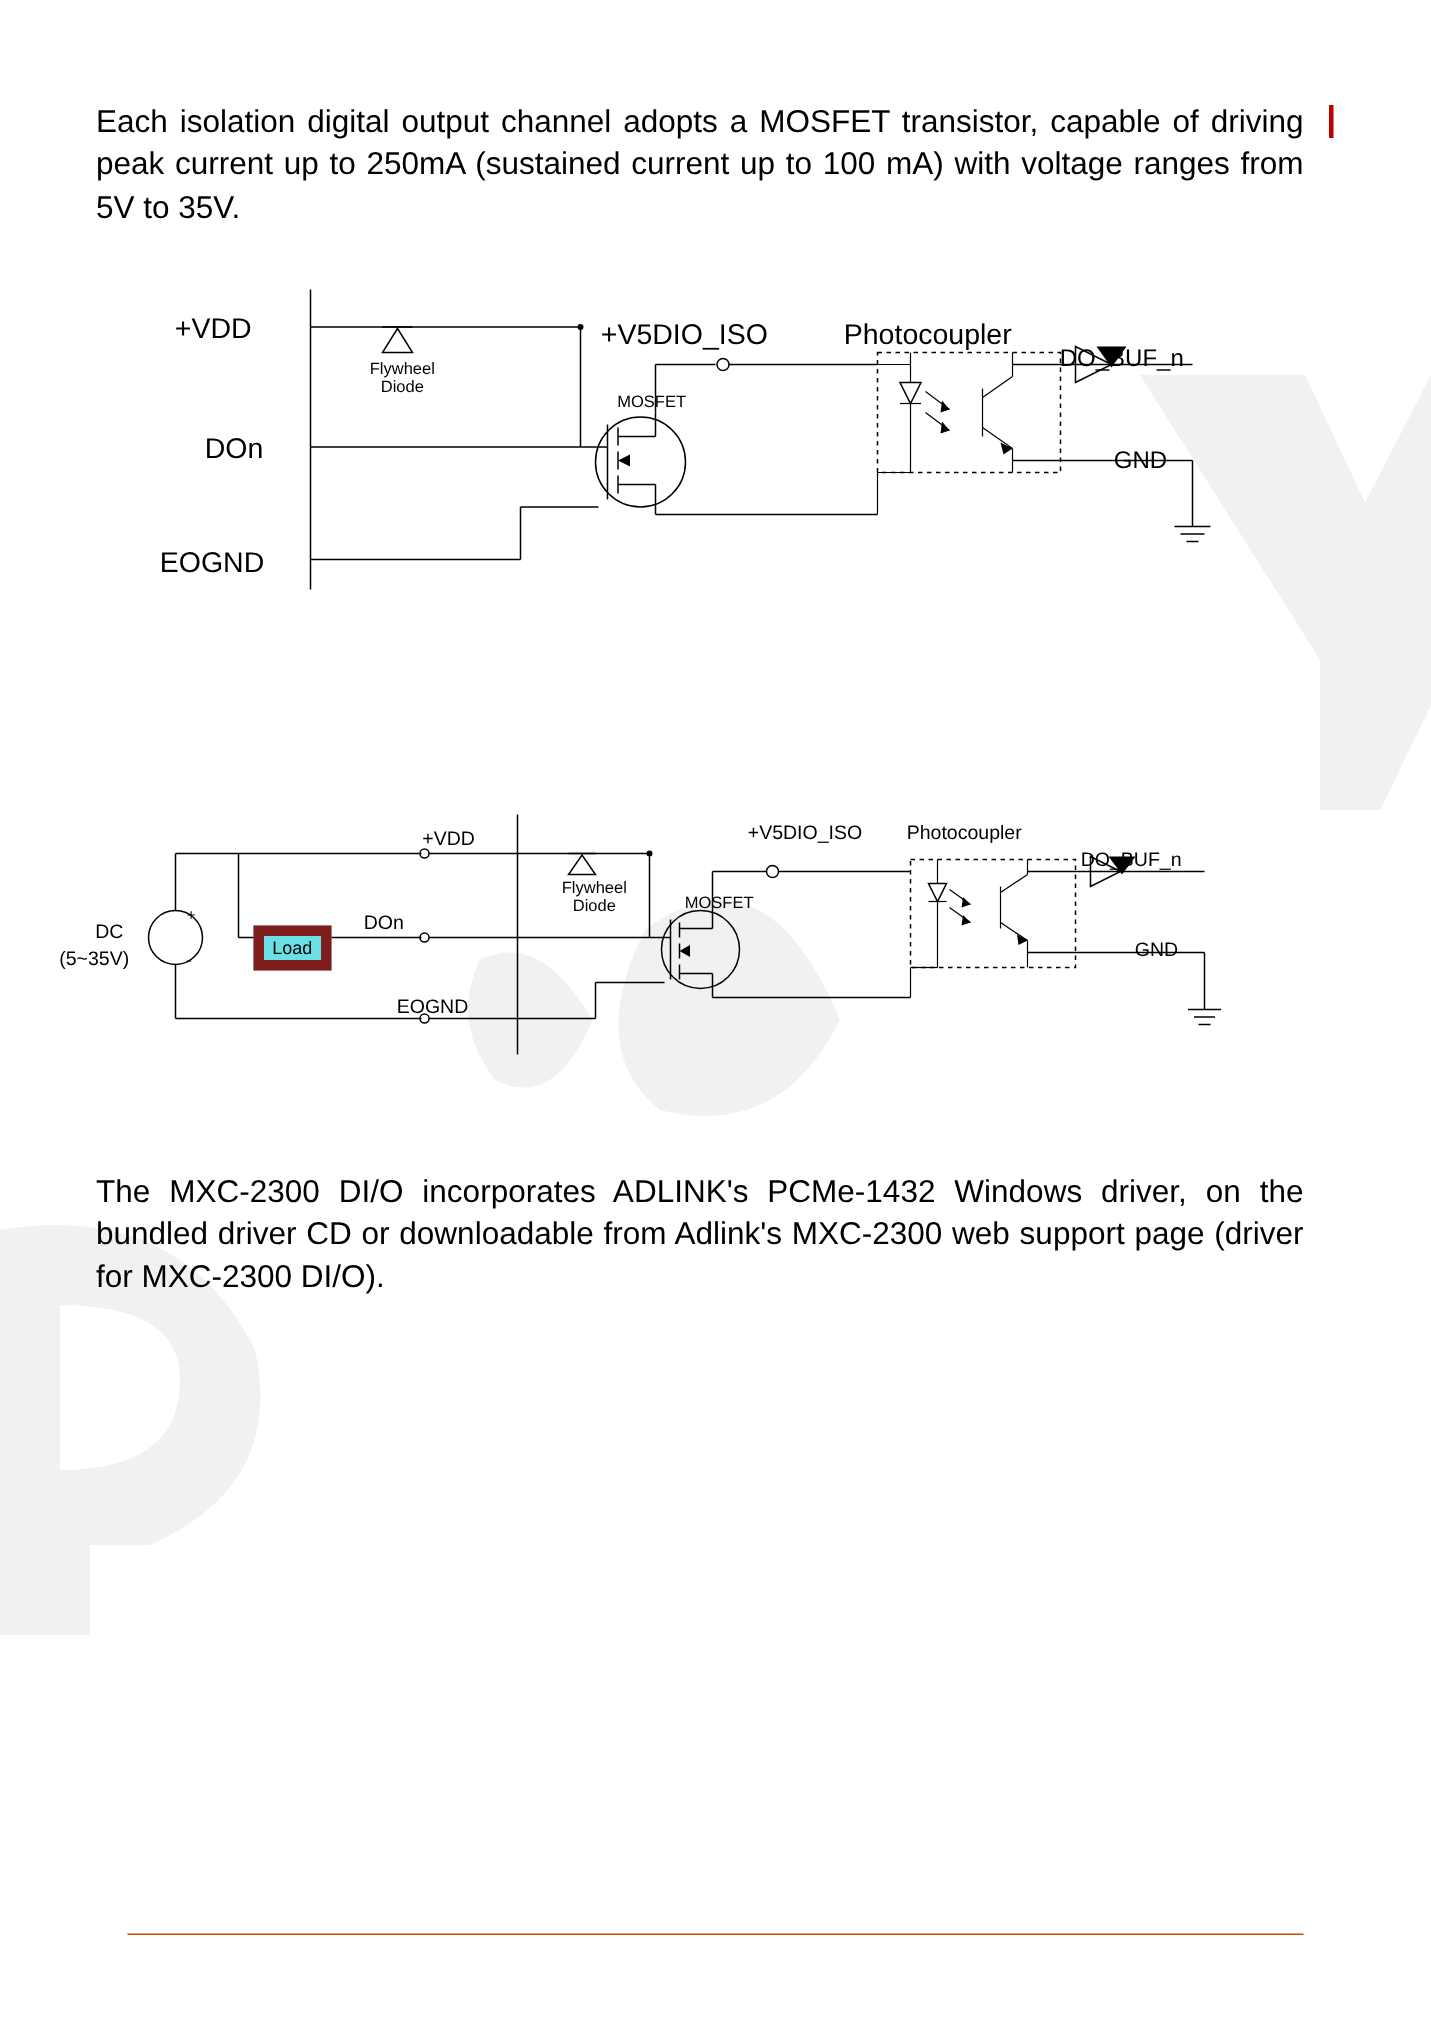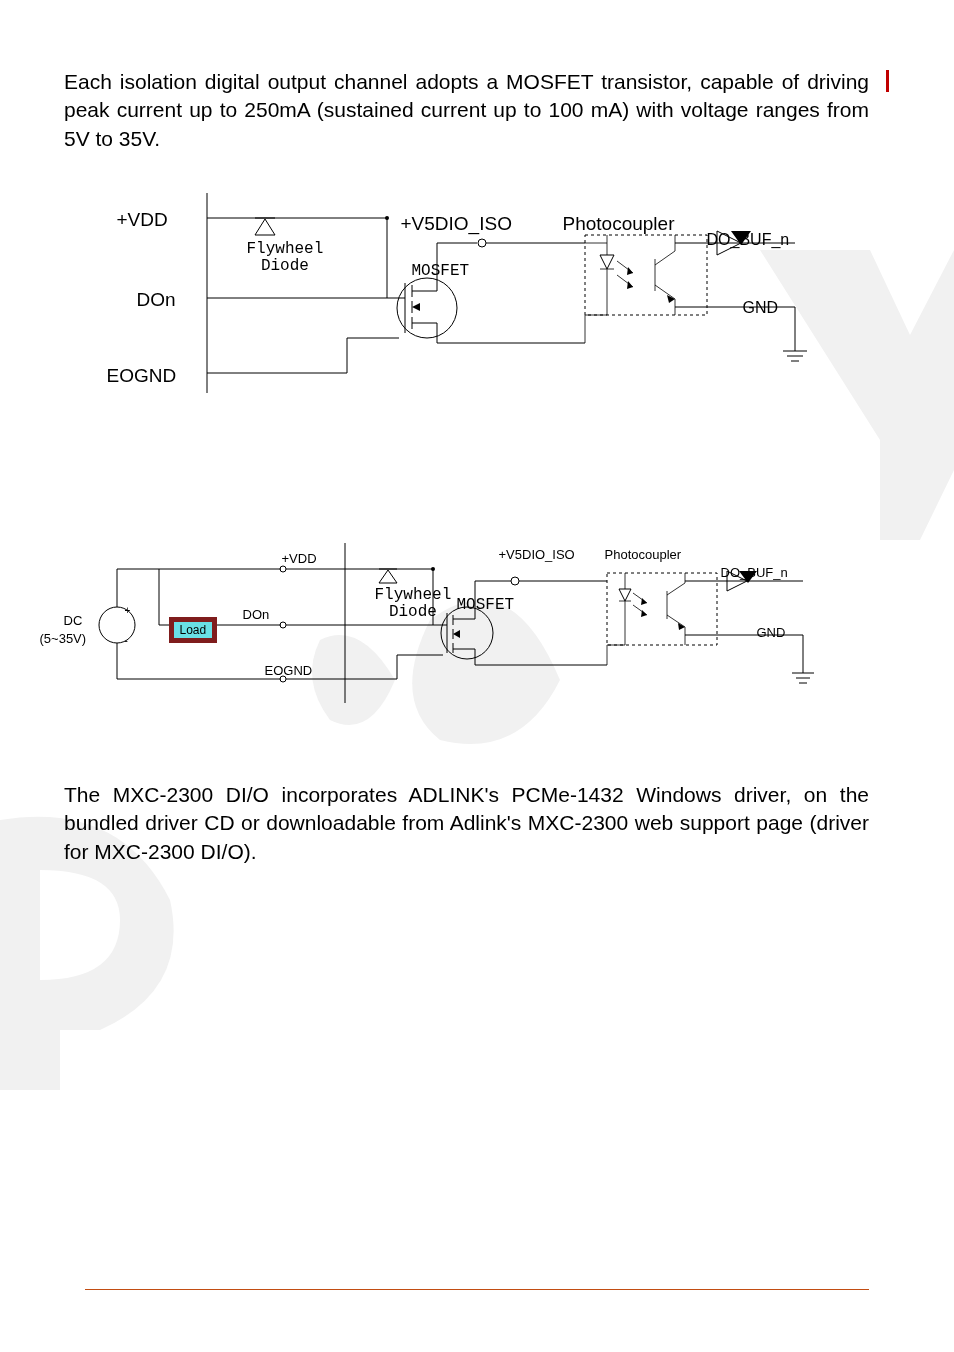--- a/index.html
+++ b/index.html
@@ -38,25 +38,25 @@
     margin: 18px auto 0 auto;
   }
   .lbl {
     position: absolute;
     font-family: Arial, sans-serif;
     white-space: nowrap;
   }
   .big { font-size: 19px; }
   .mid { font-size: 16px; }
   .sm2 { font-size: 13px; }
-  .sm  { font-size: 16px; line-height: 1.05; font-family: Liberation Mono, monospace; }
+  .sm  { font-size: 11px; line-height: 1.05; }
   .load-box {
     position: absolute;
     background: #69e0e6;
-    border: 5px solid #7f1d1d;
+    border: 7px solid #7f1d1d;
     font-size: 12px;
     text-align: center;
     padding: 0 6px;
     line-height: 16px;
   }
   .footer-line {
     position: absolute;
     left: 85px;
     right: 85px;
     bottom: 62px;

